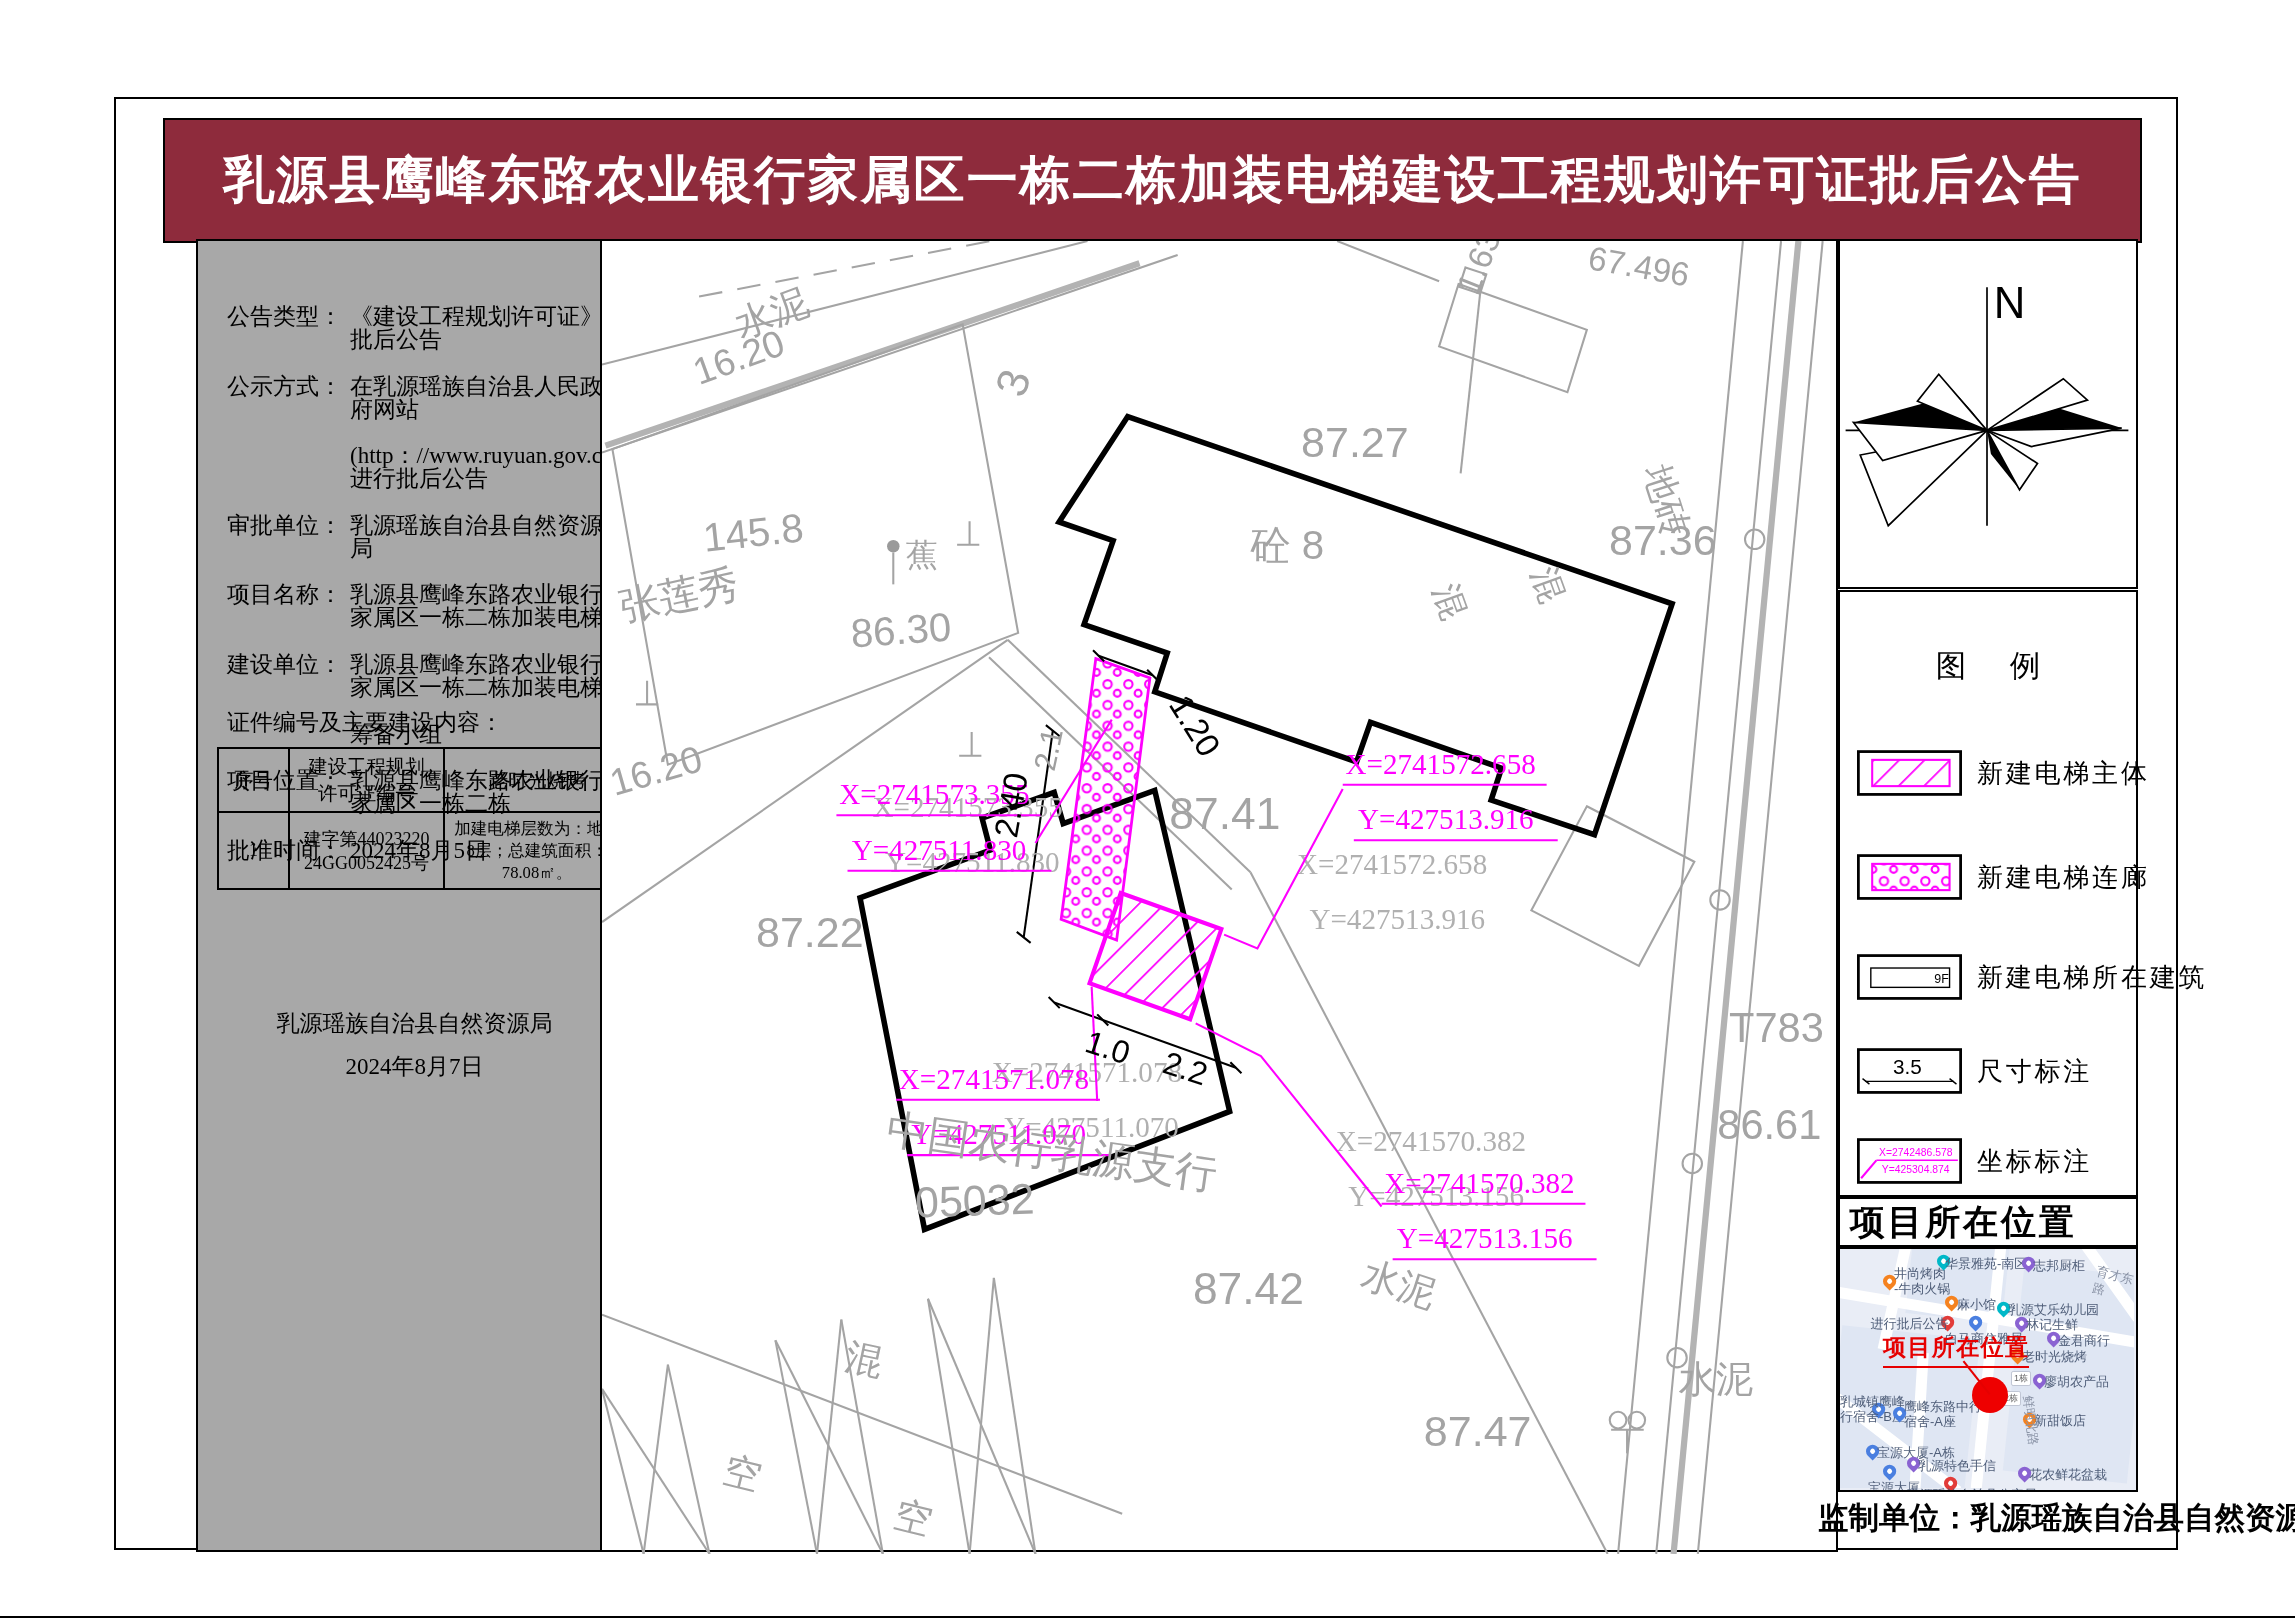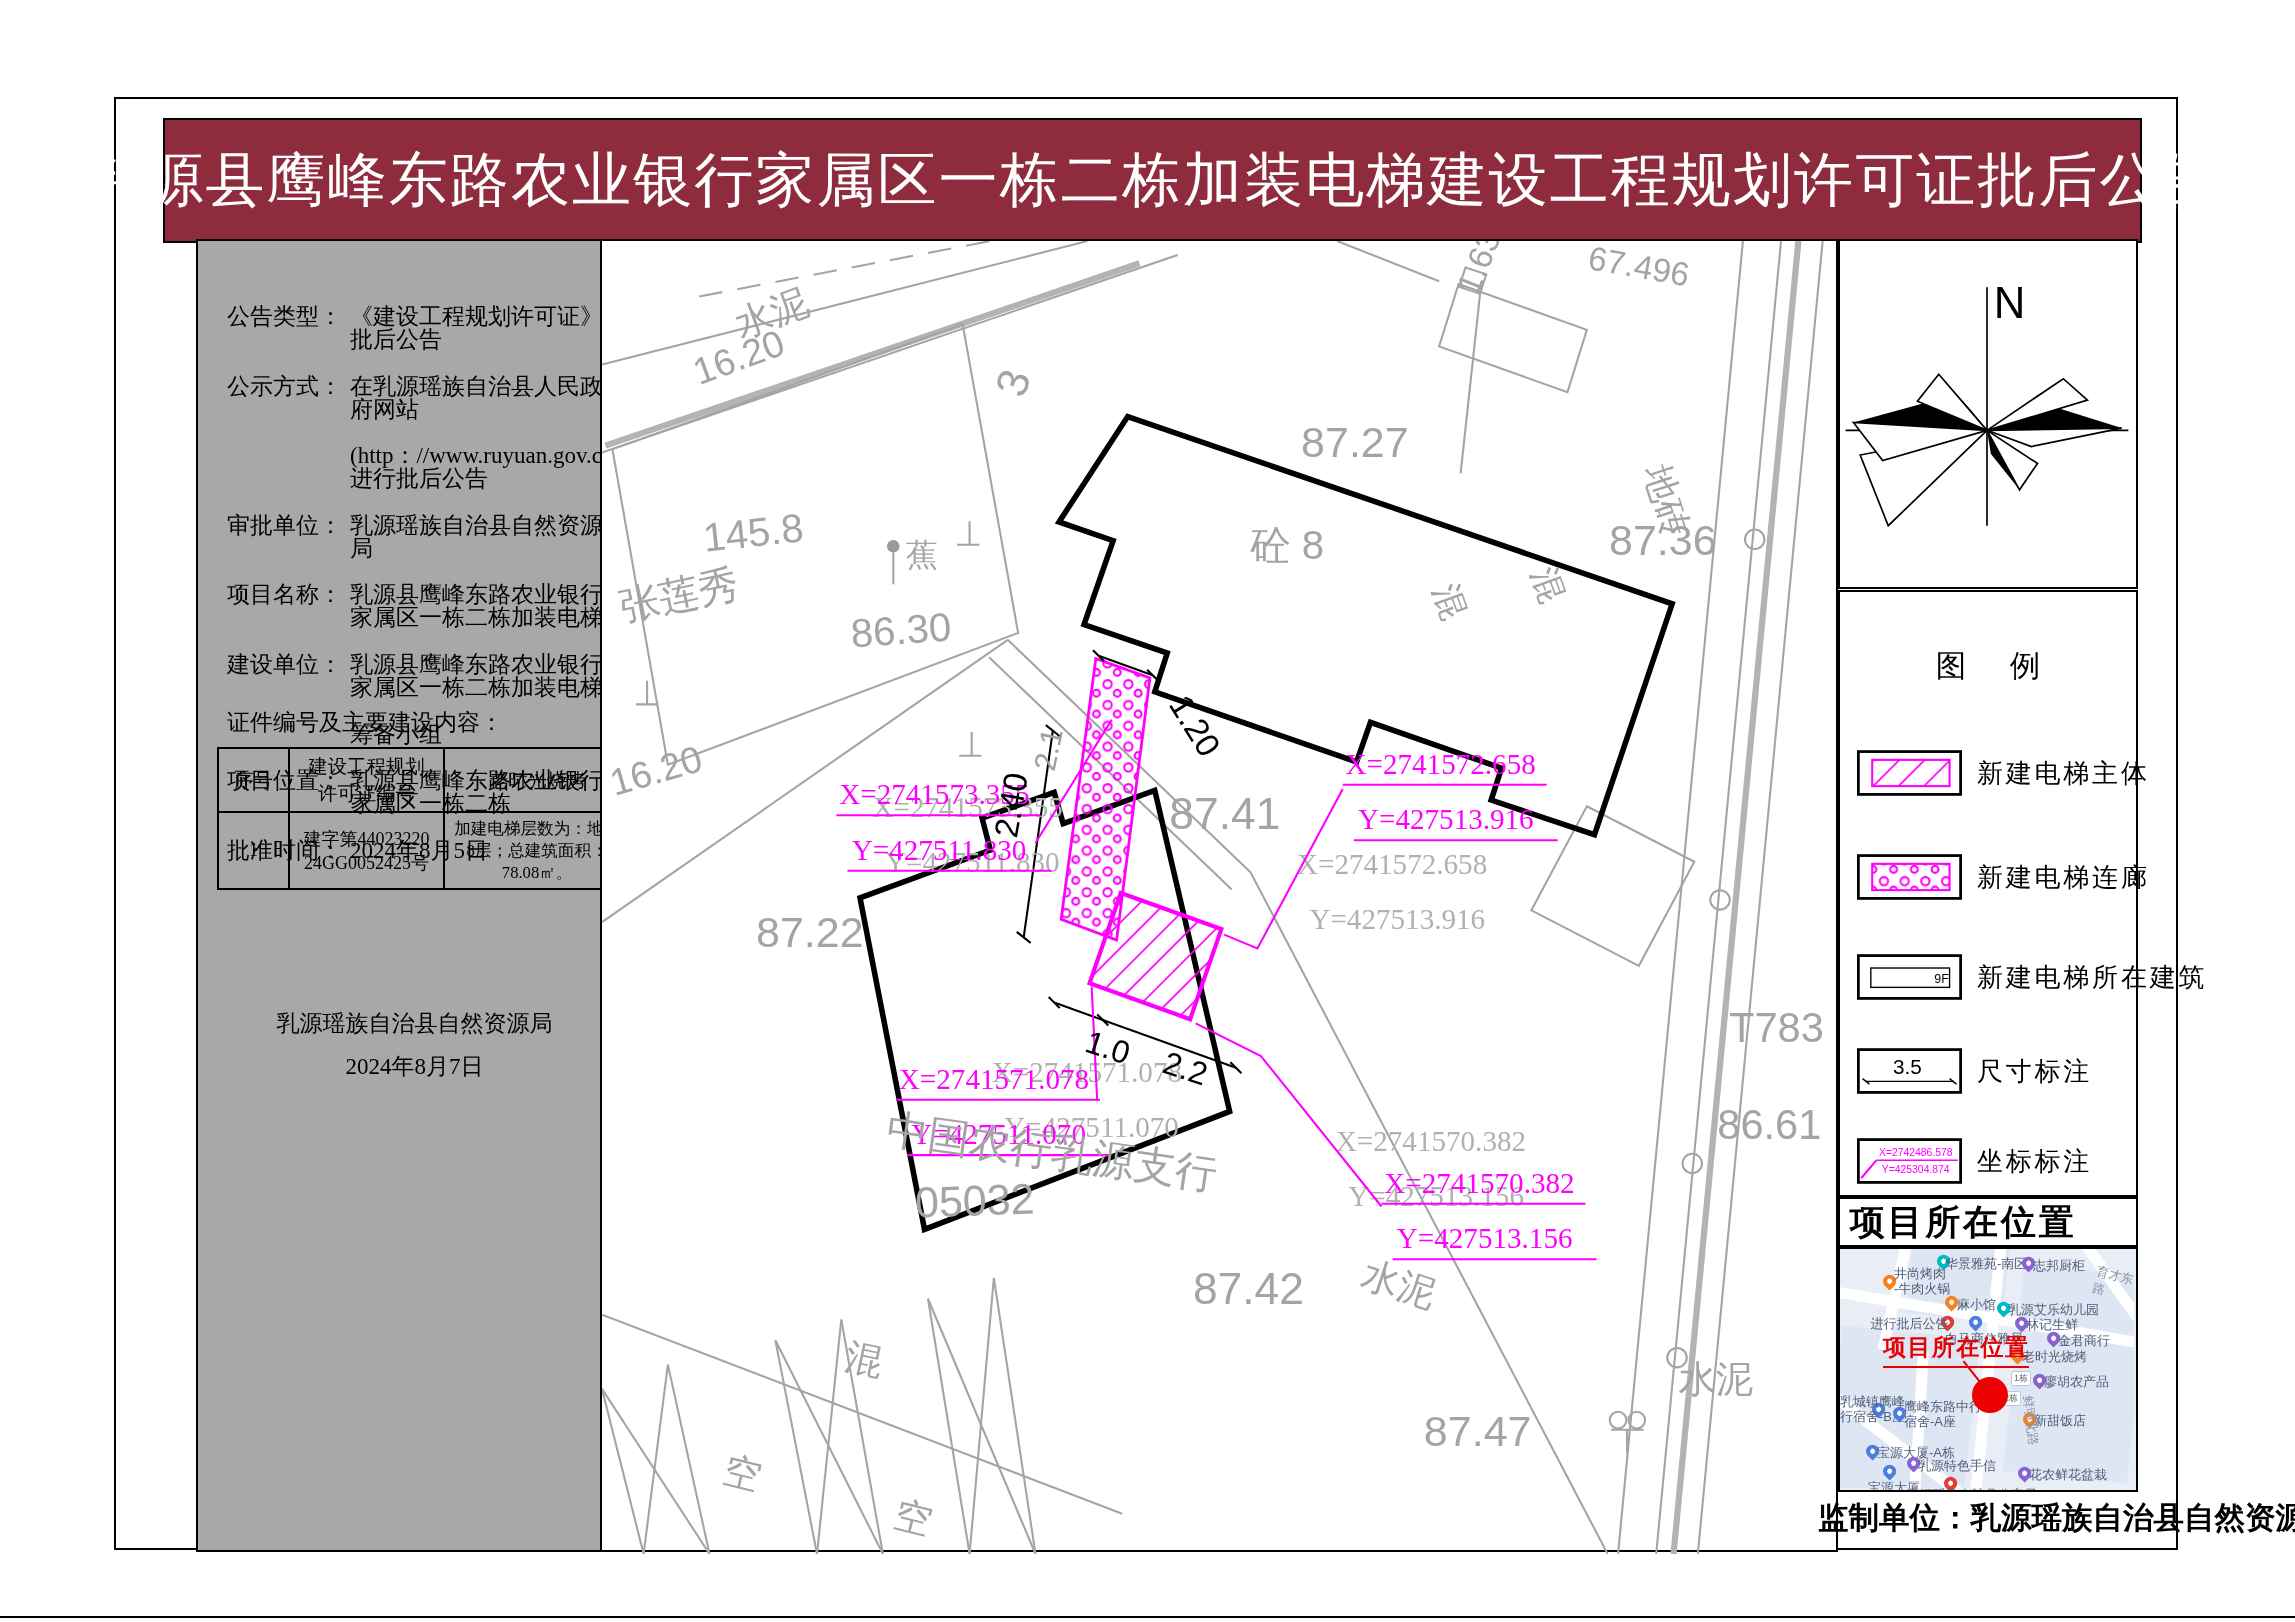--- a/index.html
+++ b/index.html
@@ -2,22 +2,22 @@
 <html style="font-size:11px"><head>
 <meta charset="utf-8">
 <style>
   html,body{margin:0;padding:0;background:#fff;}
   .page{position:relative;width:2295px;height:1623px;background:#ffffff;overflow:hidden;
         font-family:"Liberation Serif",serif;color:#000;}
   .abs{position:absolute;}
   
   .banner{left:163px;top:118px;width:1975px;height:121px;background:#8e2b3c;border:2.8px solid #000;
           display:flex;align-items:center;justify-content:center;}
-  .banner h1{margin:0;font-family:"Liberation Sans",sans-serif;font-weight:normal;color:#fff;
-             font-size:59px;letter-spacing:2.1px;white-space:nowrap;}
+  .banner h1{margin:0;font-family:"Liberation Sans",sans-serif;font-weight:bold;color:#fff;
+             font-size:51px;letter-spacing:2.1px;white-space:nowrap;}
   
   .info{left:163px;top:239px;width:437px;height:1313px;background:#a8a8a8;border:2.1px solid #000;box-sizing:border-box;margin-left:33px;}
   .info-lines{position:absolute;left:29px;top:64px;width:388px;font-size:23px;line-height:1.0;}
   .iline{display:flex;margin-bottom:23.6px;}
   .iline .lab{flex:0 0 123px;white-space:nowrap;}
   .iline .val{flex:1;white-space:normal;}
   .caption{position:absolute;left:29px;top:466px;font-size:23px;}
   table.cert{position:absolute;left:19.4px;top:506px;border-collapse:collapse;background:transparent;}
   table.cert th,table.cert td{border:2.8px solid #000;font-weight:normal;text-align:center;
     font-size:18px;white-space:pre-line;padding:4.2px 5.5px;}

